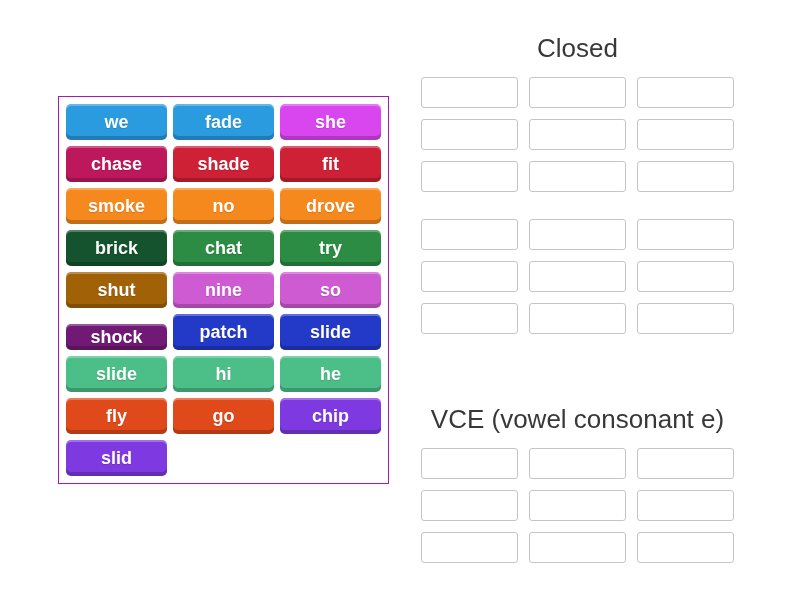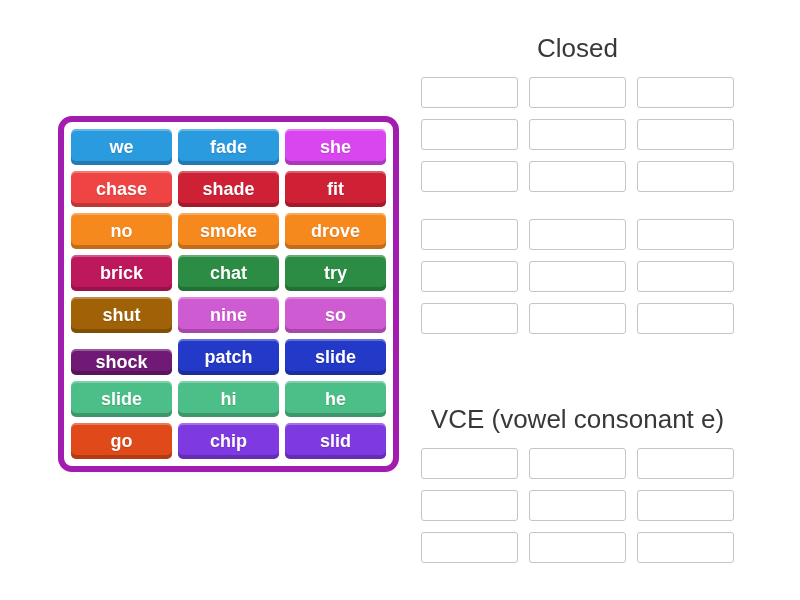--- a/index.html
+++ b/index.html
@@ -13,25 +13,25 @@
     height: 600px;
     background: #ffffff;
     font-family: "Liberation Sans", sans-serif;
     overflow: hidden;
   }
 
   
   .tile-panel {
     position: absolute;
     left: 58px;
-    top: 116px;
+    top: 96px;
     box-sizing: border-box;
     background: #ffffff;
-    border: 6px solid #a21caf;
-    border-radius: 14px;
+    border: 1px solid #a21caf;
+    border-radius: 0;
     padding: 7px;
     box-shadow: 0 1px 2px rgba(0,0,0,0.04);
   }
   .tile-grid {
     display: grid;
     grid-template-columns: repeat(3, 101px);
     grid-auto-rows: 36px;
     column-gap: 6px;
     row-gap: 6px;
   }
@@ -82,38 +82,39 @@
 </head>
 <body>
 
 <div class="stage">
 
   <div class="tile-panel">
     <div class="tile-grid" id="tile-grid">
         <div class="tile" style="background-color: rgb(43, 155, 224);">we</div>
         <div class="tile" style="background-color: rgb(43, 155, 224);">fade</div>
         <div class="tile" style="background-color: #d946ef;">she</div>
-        <div class="tile" style="background-color: #ef4444;">chase</div>
+        <div class="tile" style="background-color: #be185d;">chase</div>
         <div class="tile" style="background-color: rgb(206, 33, 54); text-align: center;">shade</div>
         <div class="tile" style="background-color: rgb(206, 33, 54);">fit</div>
+        <div class="tile" style="background-color: rgb(246, 137, 30);">smoke</div>
         <div class="tile" style="background-color: rgb(246, 137, 30);">no</div>
-        <div class="tile" style="background-color: rgb(246, 137, 30);">smoke</div>
         <div class="tile" style="background-color: rgb(246, 137, 30);">drove</div>
-        <div class="tile" style="background-color: #be185d;">brick</div>
+        <div class="tile" style="background-color: #14532d;">brick</div>
         <div class="tile" style="background-color: rgb(44, 140, 68);">chat</div>
         <div class="tile" style="background-color: rgb(44, 140, 68);">try</div>
         <div class="tile" style="background-color: #a16207;">shut</div>
         <div class="tile" style="background-color: rgb(207, 91, 211);">nine</div>
         <div class="tile" style="background-color: rgb(207, 91, 211);">so</div>
         <div class="tile" style="background-color: #701a75; margin-top: 10px;">shock</div>
         <div class="tile" style="background-color: rgb(35, 57, 200);">patch</div>
         <div class="tile" style="background-color: rgb(35, 57, 200);">slide</div>
         <div class="tile" style="background-color: rgb(76, 190, 136);">slide</div>
         <div class="tile" style="background-color: rgb(76, 190, 136);">hi</div>
         <div class="tile" style="background-color: rgb(76, 190, 136);">he</div>
+        <div class="tile" style="background-color: rgb(224, 73, 26);">fly</div>
         <div class="tile" style="background-color: rgb(224, 73, 26);">go</div>
         <div class="tile" style="background-color: rgb(126, 58, 224);">chip</div>
         <div class="tile" style="background-color: rgb(126, 58, 224);">slid</div>
       </div>
   </div>
 
   <section class="group" style="top:33px">
     <h2 class="group-title">Closed</h2>
     <div class="slot-grid">
         <div class="slot"></div>

